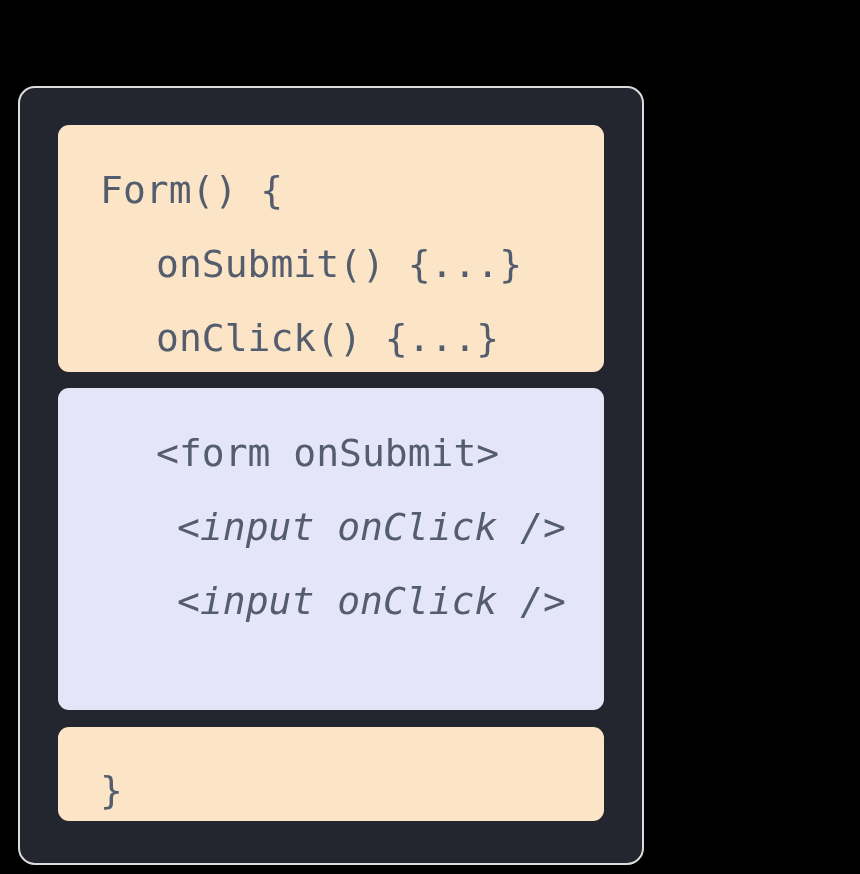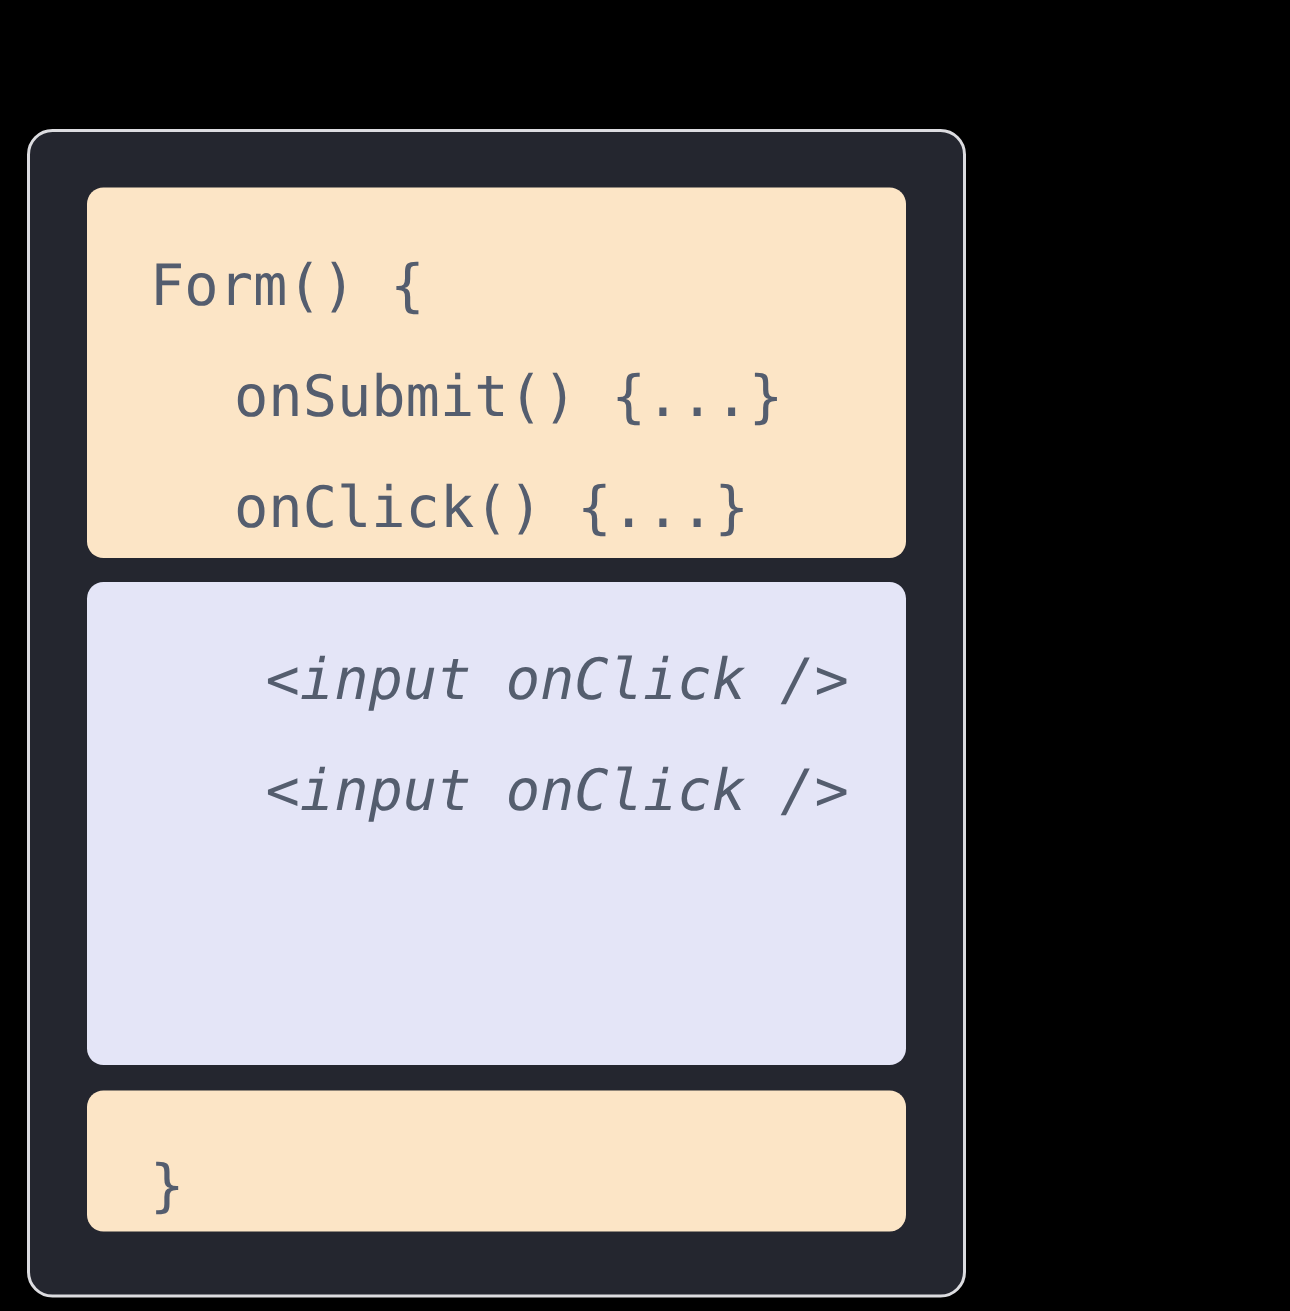--- a/index.html
+++ b/index.html
@@ -89,20 +89,21 @@
 
   <div id="code-card">
 
     <div id="panel-scope-open" class="panel scope">
       <div class="code-line indent-0">Form() {</div>
       <div class="code-line indent-1">onSubmit() {...}</div>
       <div class="code-line indent-1">onClick() {...}</div>
     </div>
 
     <div id="panel-markup" class="panel markup">
+      <div class="code-line indent-1">&lt;form onSubmit&gt;</div>
       <div class="code-line indent-2">&lt;input onClick /&gt;</div>
       <div class="code-line indent-2">&lt;input onClick /&gt;</div>
     </div>
 
     <div id="panel-scope-close" class="panel scope">
       <div class="code-line indent-0">}</div>
     </div>
 
   </div>
 </div>

